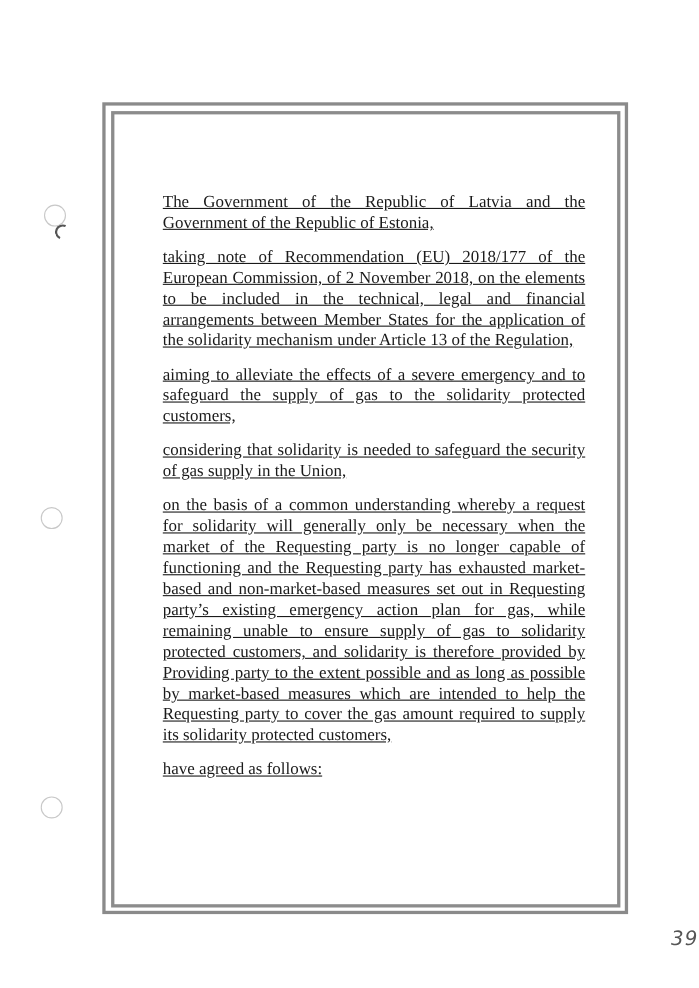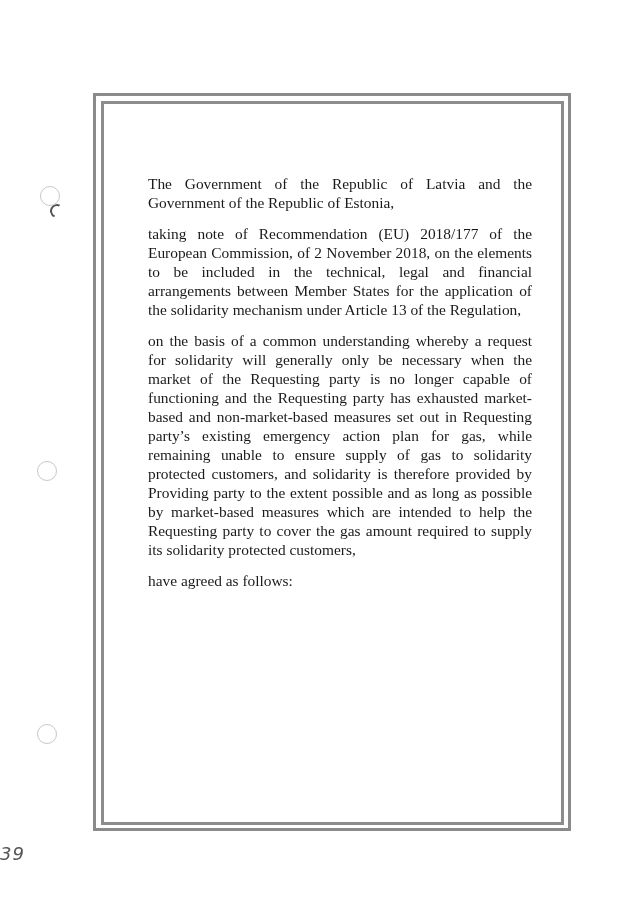--- a/index.html
+++ b/index.html
@@ -37,30 +37,31 @@
       position: absolute;
       left: 148px;
       top: 174px;
       width: 384px;
       font-size: 15.4px;
       line-height: 19px;
     }
     .para {
       margin: 0 0 12px 0;
       text-align: justify;
+      text-decoration: underline;
     }
     .para.gap-large {
       margin-top: 4px;
     }
     .page-number {
       position: absolute;
       left: 0;
       width: 635px;
       top: 843px;
-      text-align: left;
+      text-align: right;
       font-family: "DejaVu Sans", sans-serif;
       font-size: 18px;
       font-style: italic;
       color: #555555;
       letter-spacing: 1px;
     }
     .punch {
       position: absolute;
       width: 20px;
       height: 20px;
@@ -88,17 +89,19 @@
 <div class="punch-mark" style="left:50px; top:204px;"></div>
 <div class="punch" style="left:37px; top:461px;"></div>
 <div class="punch" style="left:37px; top:724px;"></div>
 
 <div class="frame-outer"></div>
 <div class="frame-inner"></div>
 
 <div class="content">
   <p class="para">The Government of the Republic of Latvia and the Government of the Republic of Estonia,</p>
   <p class="para">taking note of Recommendation (EU) 2018/177 of the European Commission, of 2 November 2018, on the elements to be included in the technical, legal and financial arrangements between Member States for the application of the solidarity mechanism under Article 13 of the Regulation,</p>
+  <p class="para">aiming to alleviate the effects of a severe emergency and to safeguard the supply of gas to the solidarity protected customers,</p>
+  <p class="para">considering that solidarity is needed to safeguard the security of gas supply in the Union,</p>
   <p class="para">on the basis of a common understanding whereby a request for solidarity will generally only be necessary when the market of the Requesting party is no longer capable of functioning and the Requesting party has exhausted market-based and non-market-based measures set out in Requesting party’s existing emergency action plan for gas, while remaining unable to ensure supply of gas to solidarity protected customers, and solidarity is therefore provided  by Providing party to the extent possible and as long as possible by market-based measures which are intended to help the Requesting party to cover the gas amount required to supply its solidarity protected customers,</p>
   <p class="para gap-large">have agreed as follows:</p>
 </div>
 
 <div class="page-number">39</div>
 
 </body></html>

